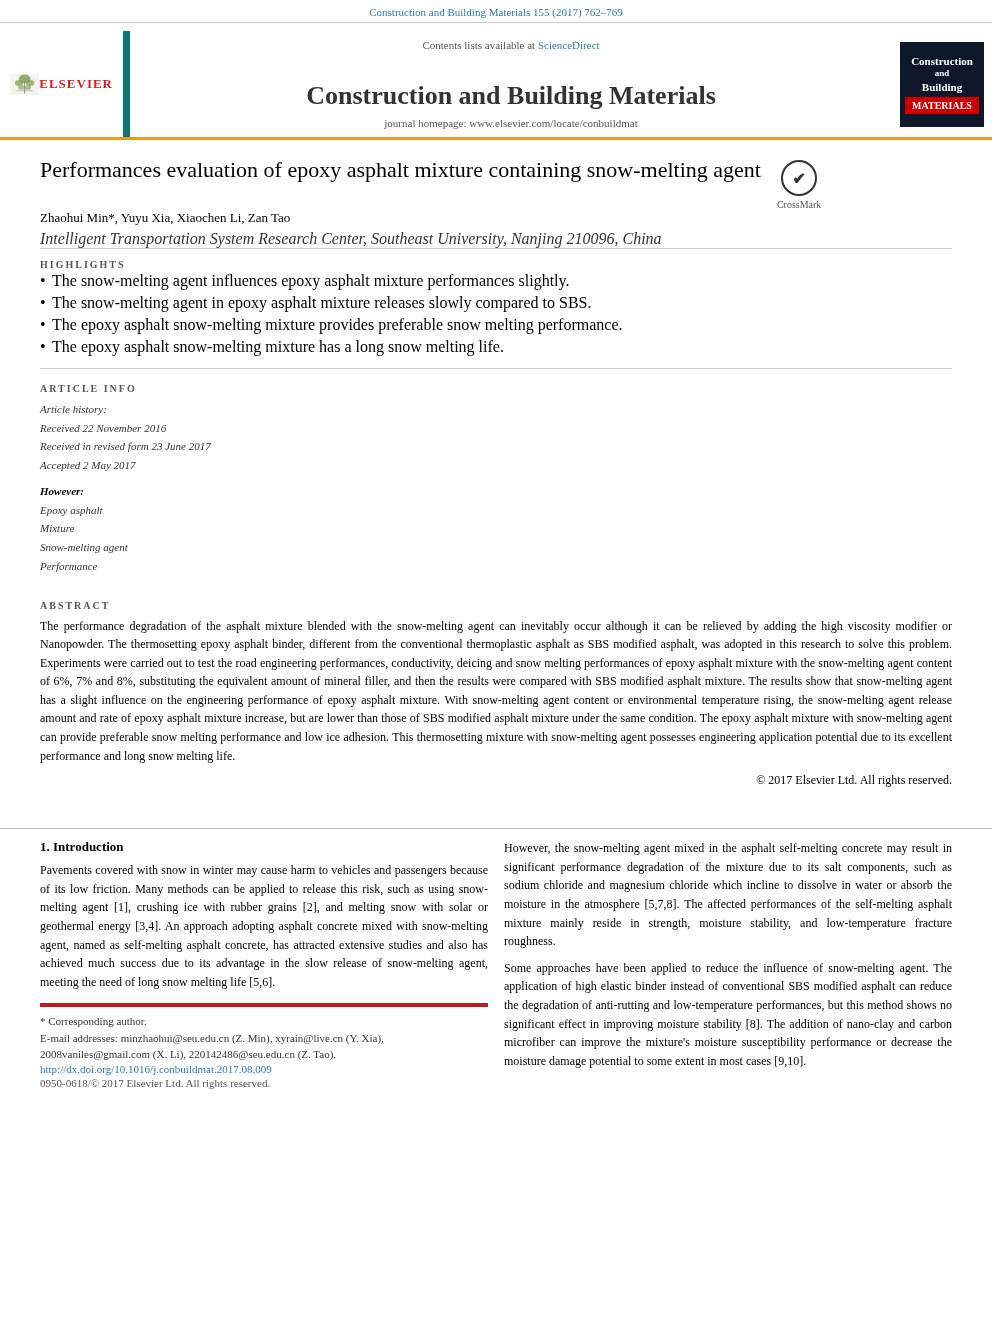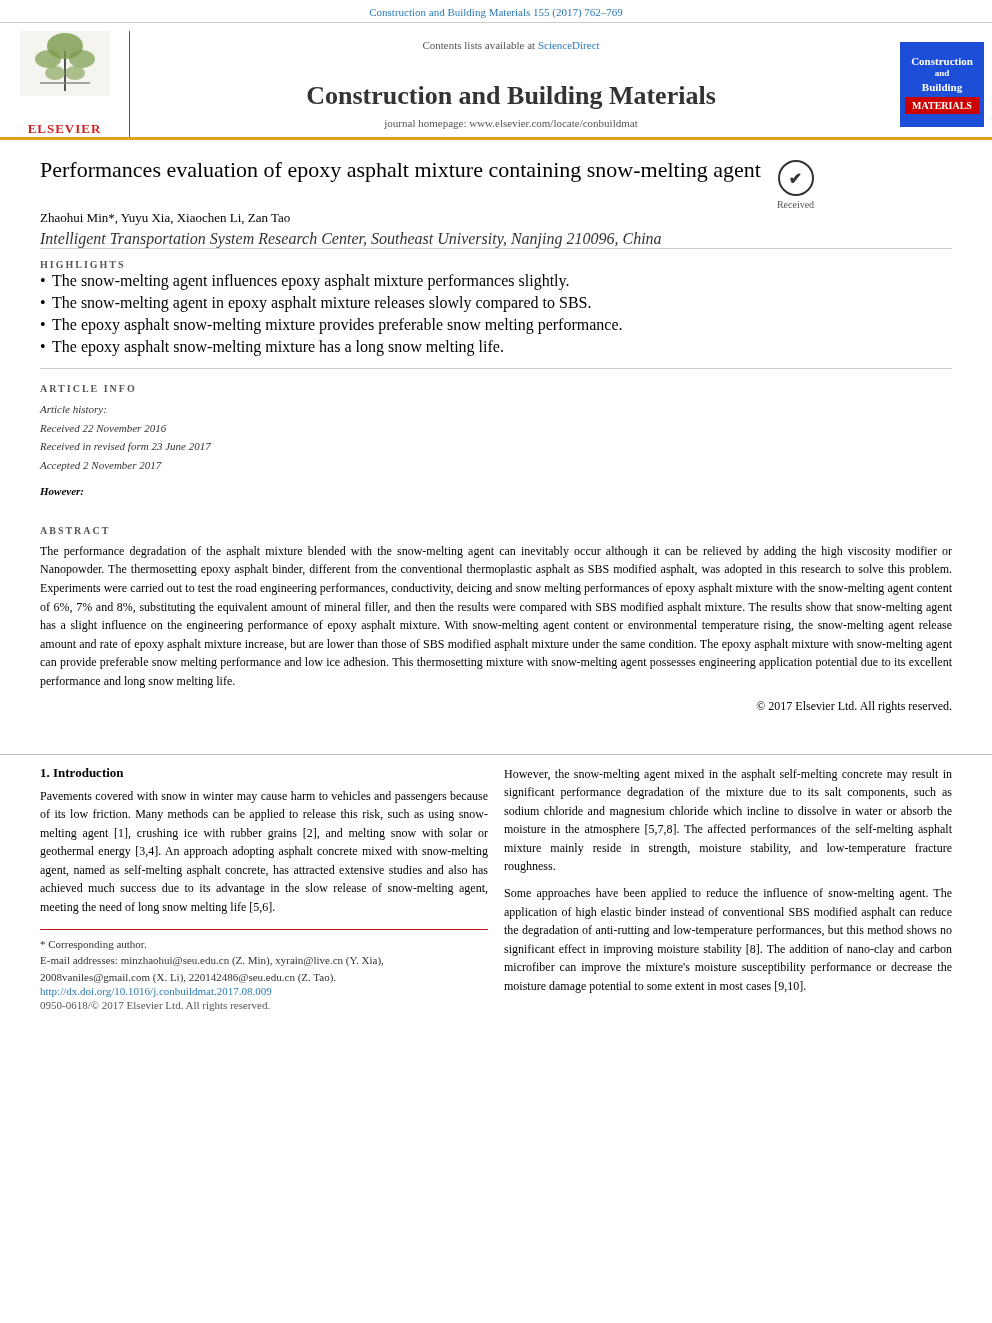--- a/index.html
+++ b/index.html
@@ -20,25 +20,25 @@
     }
     .journal-header {
       display: flex;
       align-items: stretch;
       border-bottom: 3px solid #e0a020;
       padding: 8px 0 0;
     }
     .journal-header .left-logo {
       width: 130px;
       display: flex;
-      flex-direction: column;
-      align-items: center;
-      justify-content: space-between;
+      flex-direction: row;
+      align-items: center;
+      justify-content: center;
       padding: 0 10px;
-      border-right: 1px solid #0f766e;
+      border-right: 7px solid #0f766e;
     }
     .elsevier-label {
       font-size: 13px;
       color: #cf2020;
       font-weight: bold;
       letter-spacing: 1px;
     }
     .journal-header .center-info {
       flex: 1;
       display: flex;
@@ -69,21 +69,21 @@
       color: #555;
     }
     .journal-header .right-logo {
       width: 100px;
       display: flex;
       align-items: center;
       justify-content: center;
       padding: 0 8px;
     }
     .right-logo-box {
-      background: #1d4ed8;
+      background: #0f172a;
       color: #fff;
       width: 85px;
       height: 85px;
       display: flex;
       flex-direction: column;
       align-items: center;
       justify-content: center;
       font-size: 9px;
       font-weight: bold;
       text-align: center;
@@ -264,21 +264,21 @@
       margin-bottom: 6px;
     }
     .body-para {
       font-size: 12px;
       color: #000;
       line-height: 1.55;
       text-align: justify;
       margin-bottom: 8px;
     }
     .footnote-area {
-      border-top: 1px solid #b91c1c;
+      border-top: 4px solid #b91c1c;
       margin-top: 12px;
       padding-top: 6px;
     }
     .footnote-text {
       font-size: 11px;
       color: #333;
       line-height: 1.5;
     }
     .doi-line {
       font-size: 11px;
@@ -335,21 +335,21 @@
     </div>
   </div>
 </div>
 
 <div class="content-area">
 
   <div style="display:flex; align-items:flex-start;">
     <h1 class="article-title">Performances evaluation of epoxy asphalt mixture containing snow-melting agent</h1>
     <div class="crossmark" style="margin-left:16px;">
       <div class="crossmark-icon">✔</div>
-      <div style="font-size:10px;">Received</div>
+      <div style="font-size:10px;">CrossMark</div>
     </div>
   </div>
 
   <div class="authors">
     <span>Zhaohui Min*, Yuyu Xia, Xiaochen Li, Zan Tao</span>
   </div>
 
   <div class="affiliation">Intelligent Transportation System Research Center, Southeast University, Nanjing 210096, China</div>
 
   <div class="highlights-section">
@@ -362,24 +362,30 @@
     </ul>
   </div>
 
   <div class="two-col">
     <div class="article-info">
       <div class="info-label">ARTICLE INFO</div>
       <div class="article-history">
         <div>Article history:</div>
         <div>Received 22 November 2016</div>
         <div>Received in revised form 23 June 2017</div>
-        <div>Accepted 2 November 2017</div>
+        <div>Accepted 2 May 2017</div>
       </div>
       <div class="keywords-section">
         <div class="keywords-label">However:</div>
+        <div class="keywords-list">
+          <div>Epoxy asphalt</div>
+          <div>Mixture</div>
+          <div>Snow-melting agent</div>
+          <div>Performance</div>
+        </div>
       </div>
     </div>
     <div class="abstract-col">
       <div class="abstract-label">ABSTRACT</div>
       <div class="abstract-text">The performance degradation of the asphalt mixture blended with the snow-melting agent can inevitably occur although it can be relieved by adding the high viscosity modifier or Nanopowder. The thermosetting epoxy asphalt binder, different from the conventional thermoplastic asphalt as SBS modified asphalt, was adopted in this research to solve this problem. Experiments were carried out to test the road engineering performances, conductivity, deicing and snow melting performances of epoxy asphalt mixture with the snow-melting agent content of 6%, 7% and 8%, substituting the equivalent amount of mineral filler, and then the results were compared with SBS modified asphalt mixture. The results show that snow-melting agent has a slight influence on the engineering performance of epoxy asphalt mixture. With snow-melting agent content or environmental temperature rising, the snow-melting agent release amount and rate of epoxy asphalt mixture increase, but are lower than those of SBS modified asphalt mixture under the same condition. The epoxy asphalt mixture with snow-melting agent can provide preferable snow melting performance and low ice adhesion. This thermosetting mixture with snow-melting agent possesses engineering application potential due to its excellent performance and long snow melting life.</div>
       <div class="copyright-line">© 2017 Elsevier Ltd. All rights reserved.</div>
     </div>
   </div>
 
 </div>

